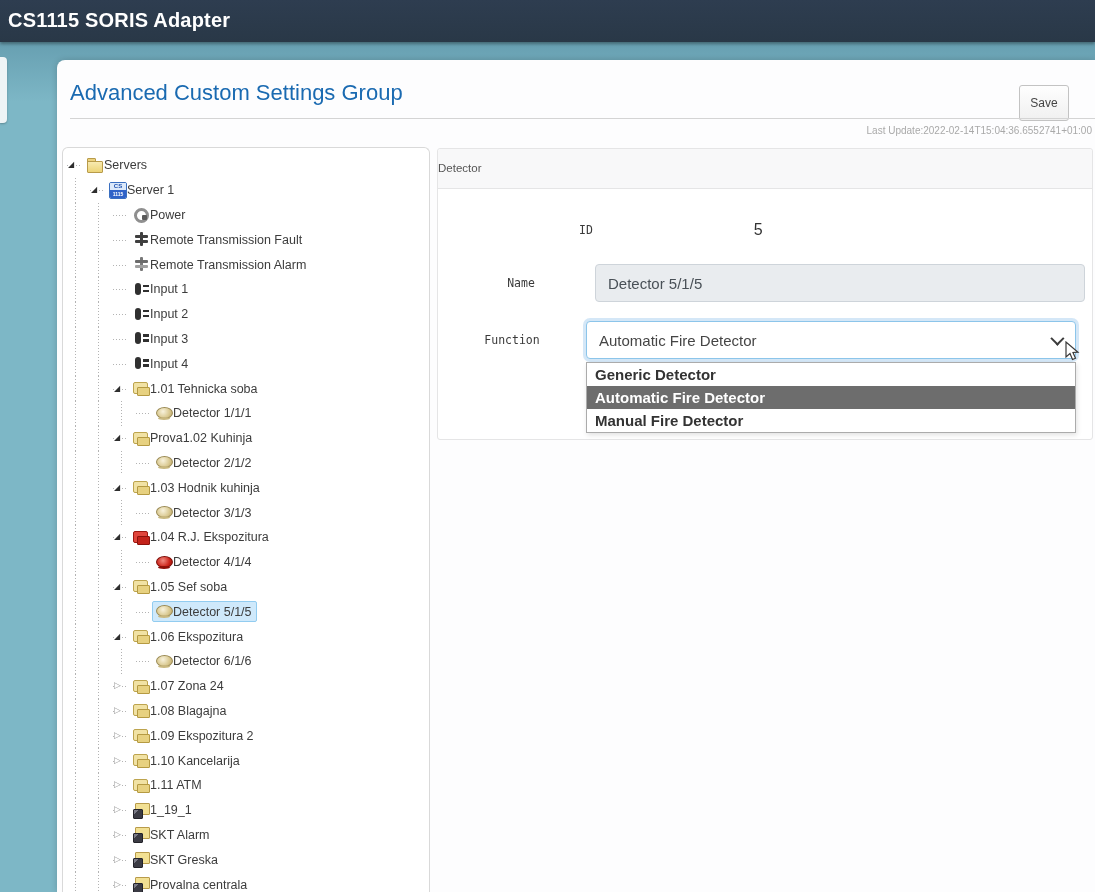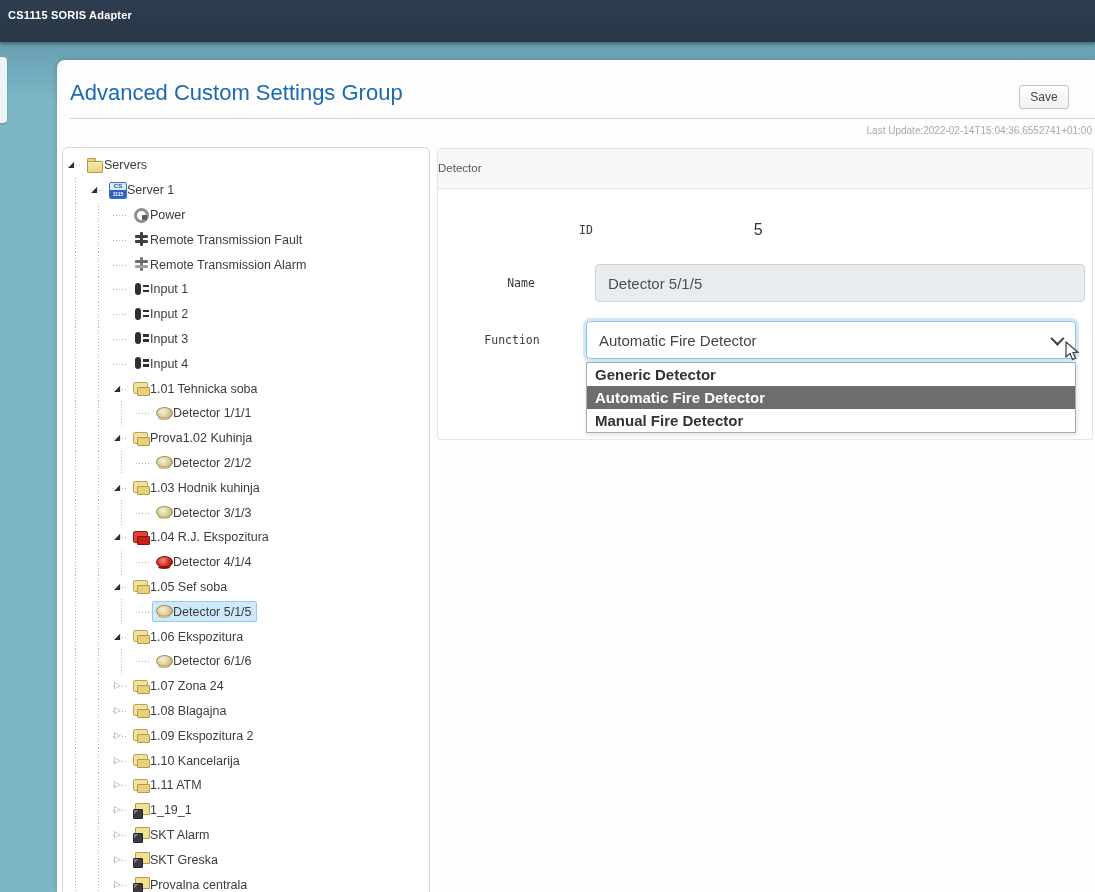--- a/index.html
+++ b/index.html
@@ -2,34 +2,34 @@
 <html><head>
 <meta charset="utf-8">
 <style>
   html,body{margin:0;padding:0;}
   body{width:1095px;height:892px;position:relative;overflow:hidden;
        font-family:"Liberation Sans", sans-serif;background:#74b1c1;}
 
   
   .app-header{position:absolute;left:0;top:0;width:100%;height:42px;
     background:linear-gradient(#2e3d50,#293847);box-shadow:0 2px 3px rgba(0,0,0,.35);z-index:5;}
-  .app-title{position:absolute;left:8px;top:9px;color:#fff;font-size:11px;font-weight:bold;letter-spacing:.2px;}
+  .app-title{position:absolute;left:8px;top:9px;color:#fff;font-size:20px;font-weight:bold;letter-spacing:.2px;}
 
   
   .teal-bg{position:absolute;left:0;top:42px;width:100%;bottom:0;
     background:linear-gradient(#679fb1,#7db7c6 60px,#7db7c6);}
   .left-tab{position:absolute;left:0;top:57px;width:7px;height:66px;background:#eef4f6;
     border-radius:0 4px 4px 0;box-shadow:0 1px 2px rgba(0,0,0,.25);z-index:6;}
 
   
   .card{position:absolute;left:57px;top:60px;right:0;bottom:0;background:#fdfdfe;
     border-radius:8px 0 0 0;box-shadow:0 0 6px rgba(0,0,0,.18);z-index:4;}
   .page-title{position:absolute;left:13px;top:20px;font-size:22px;color:#1a6ab1;}
   .title-rule{position:absolute;left:13px;right:0;top:58px;border-bottom:1px solid #d4d4d4;}
-  .save-btn{position:absolute;right:26px;top:25px;width:50px;height:24px;
+  .save-btn{position:absolute;right:26px;top:25px;width:50px;height:36px;
     background:linear-gradient(#fefefe,#f0f0f0);border:1px solid #c3c3c3;border-radius:3px;
     font-family:"Liberation Sans",sans-serif;font-size:12px;color:#444;}
   .last-update{position:absolute;right:3px;top:65px;font-size:10px;color:#a9a9a9;}
 
   
   .tree-panel{position:absolute;left:5px;top:87px;width:368px;bottom:-10px;background:#fff;
     border:1px solid #d9d9d9;border-bottom:none;border-radius:6px 6px 0 0;padding-top:5px;
     box-sizing:border-box;overflow:hidden;}
   .trow{display:flex;align-items:center;height:24.8px;padding-left:4px;white-space:nowrap;}
   .guide{flex:0 0 23px;height:100%;

